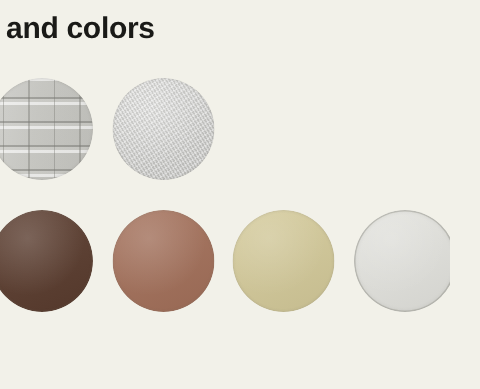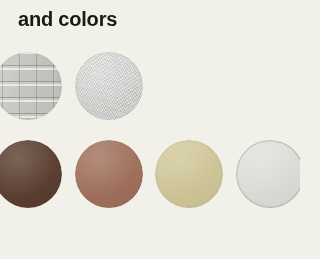--- a/index.html
+++ b/index.html
@@ -18,21 +18,21 @@
   .palette-board {
     position: absolute;
     inset: 0;
     background: #f2f1e9;
     overflow: hidden;
   }
 
   
   .board-title {
     position: absolute;
-    left: 18px;
+    left: 4px;
     top: 7px;
     font-size: 20px;
     font-weight: bold;
     color: #1a1a17;
     letter-spacing: -0.2px;
     line-height: 24px;
     white-space: nowrap;
   }
 
   

